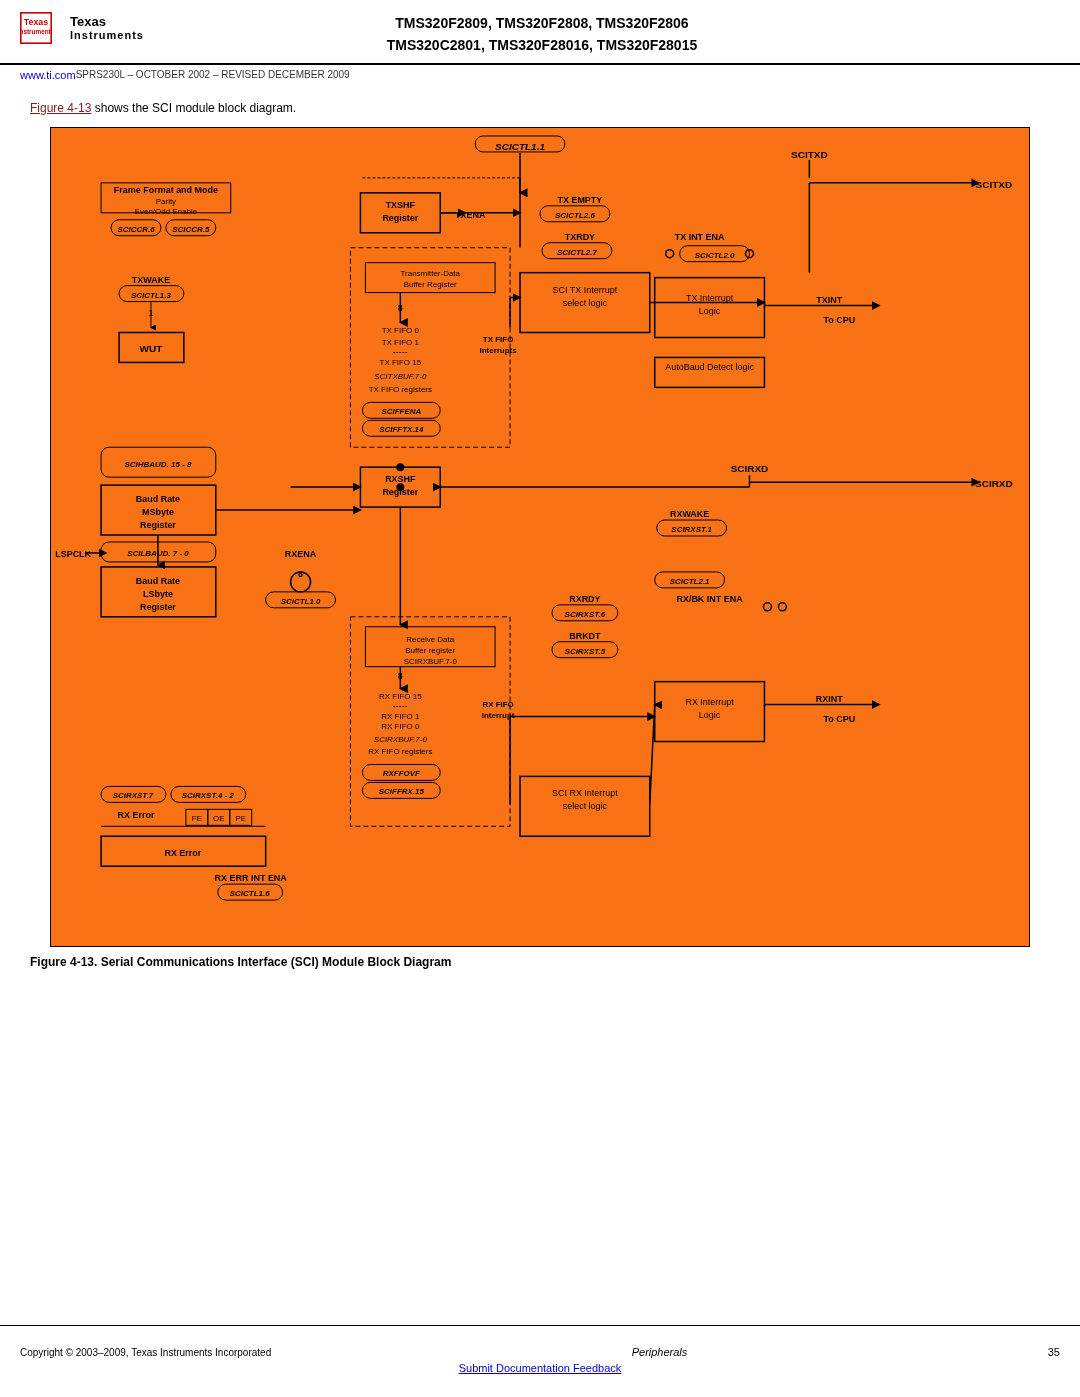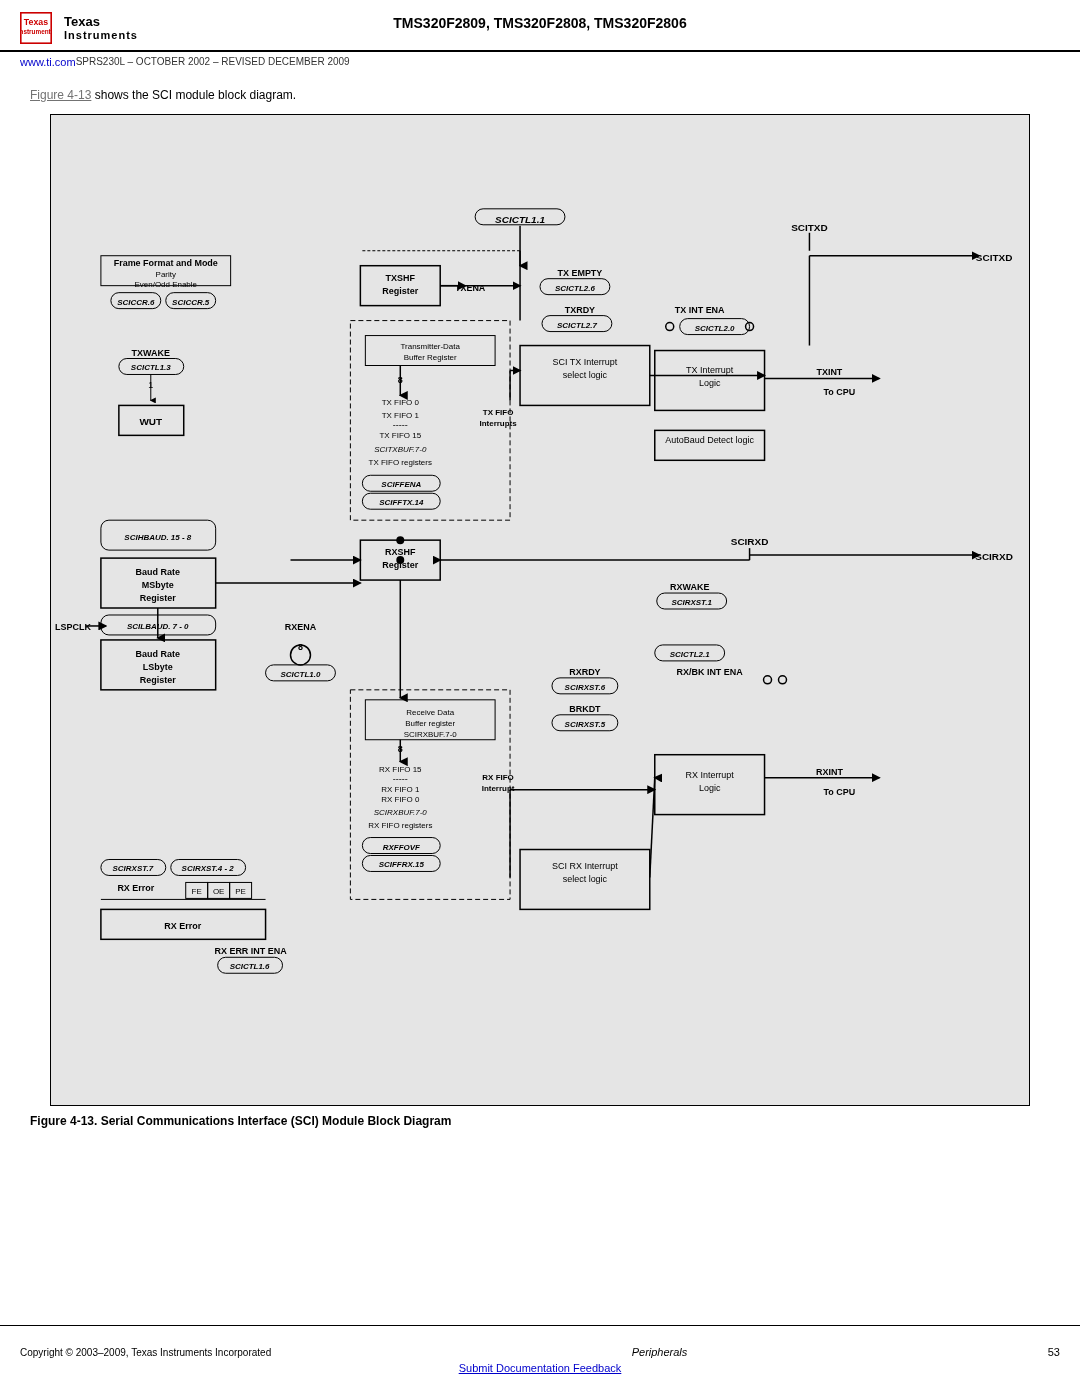--- a/index.html
+++ b/index.html
@@ -17,21 +17,21 @@
     .header {
       display: flex;
       justify-content: space-between;
       align-items: flex-start;
       padding: 12px 20px 6px 20px;
       border-bottom: 2px solid #000;
     }
     .logo-area {
       display: flex;
       align-items: center;
-      gap: 12px;
+      gap: 18px;
       min-width: 120px;
     }
     .logo-text {
       line-height: 1.2;
     }
     .logo-text .texas {
       font-size: 13px;
       font-weight: bold;
     }
     .logo-text .instruments {
@@ -74,31 +74,31 @@
     
     .main-content {
       padding: 16px 30px;
     }
 
     .intro-text {
       margin-bottom: 12px;
       font-size: 12px;
     }
     .intro-text a {
-      color: #737373;
+      color: #7f1d1d;
     }
 
     
     .diagram-container {
       border: 1.5px solid #000;
       margin: 4px auto;
       position: relative;
       width: 980px;
-      height: 992px;
-      background: #e5e5e5;
+      height: 820px;
+      background: #f97316;
       overflow: hidden;
     }
 
     
     .figure-caption {
       font-size: 12px;
       font-weight: bold;
       margin-top: 8px;
       margin-bottom: 16px;
     }
@@ -164,20 +164,21 @@
       <text x="20" y="16" text-anchor="middle" font-size="11" font-weight="bold" fill="#c00">Texas</text>
       <text x="20" y="27" text-anchor="middle" font-size="8" font-weight="bold" fill="#c00">Instruments</text>
     </svg>
     <div class="logo-text">
       <div class="texas">Texas</div>
       <div class="instruments">Instruments</div>
     </div>
   </div>
   <div class="header-title">
     <div>TMS320F2809, TMS320F2808, TMS320F2806</div>
+    <div>TMS320C2801, TMS320F28016, TMS320F28015</div>
   </div>
   <div class="header-right"></div>
 </div>
 
 <div class="sub-header">
   <a href="#">www.ti.com</a>
   <span class="doc-ref">SPRS230L – OCTOBER 2002 – REVISED DECEMBER 2009</span>
 </div>
 
 <div class="main-content">
@@ -445,18 +446,18 @@
     </svg>
   </div>
 
   <p class="figure-caption">Figure 4-13. Serial Communications Interface (SCI) Module Block Diagram</p>
 </div>
 
 <div class="footer">
   <div class="footer-top">
     <span>Copyright © 2003–2009, Texas Instruments Incorporated</span>
     <span class="footer-right-label">Peripherals</span>
-    <span class="footer-page">53</span>
+    <span class="footer-page">35</span>
   </div>
   <div class="footer-middle">
     <a href="#">Submit Documentation Feedback</a>
   </div>
 </div>
 
 </body></html>

